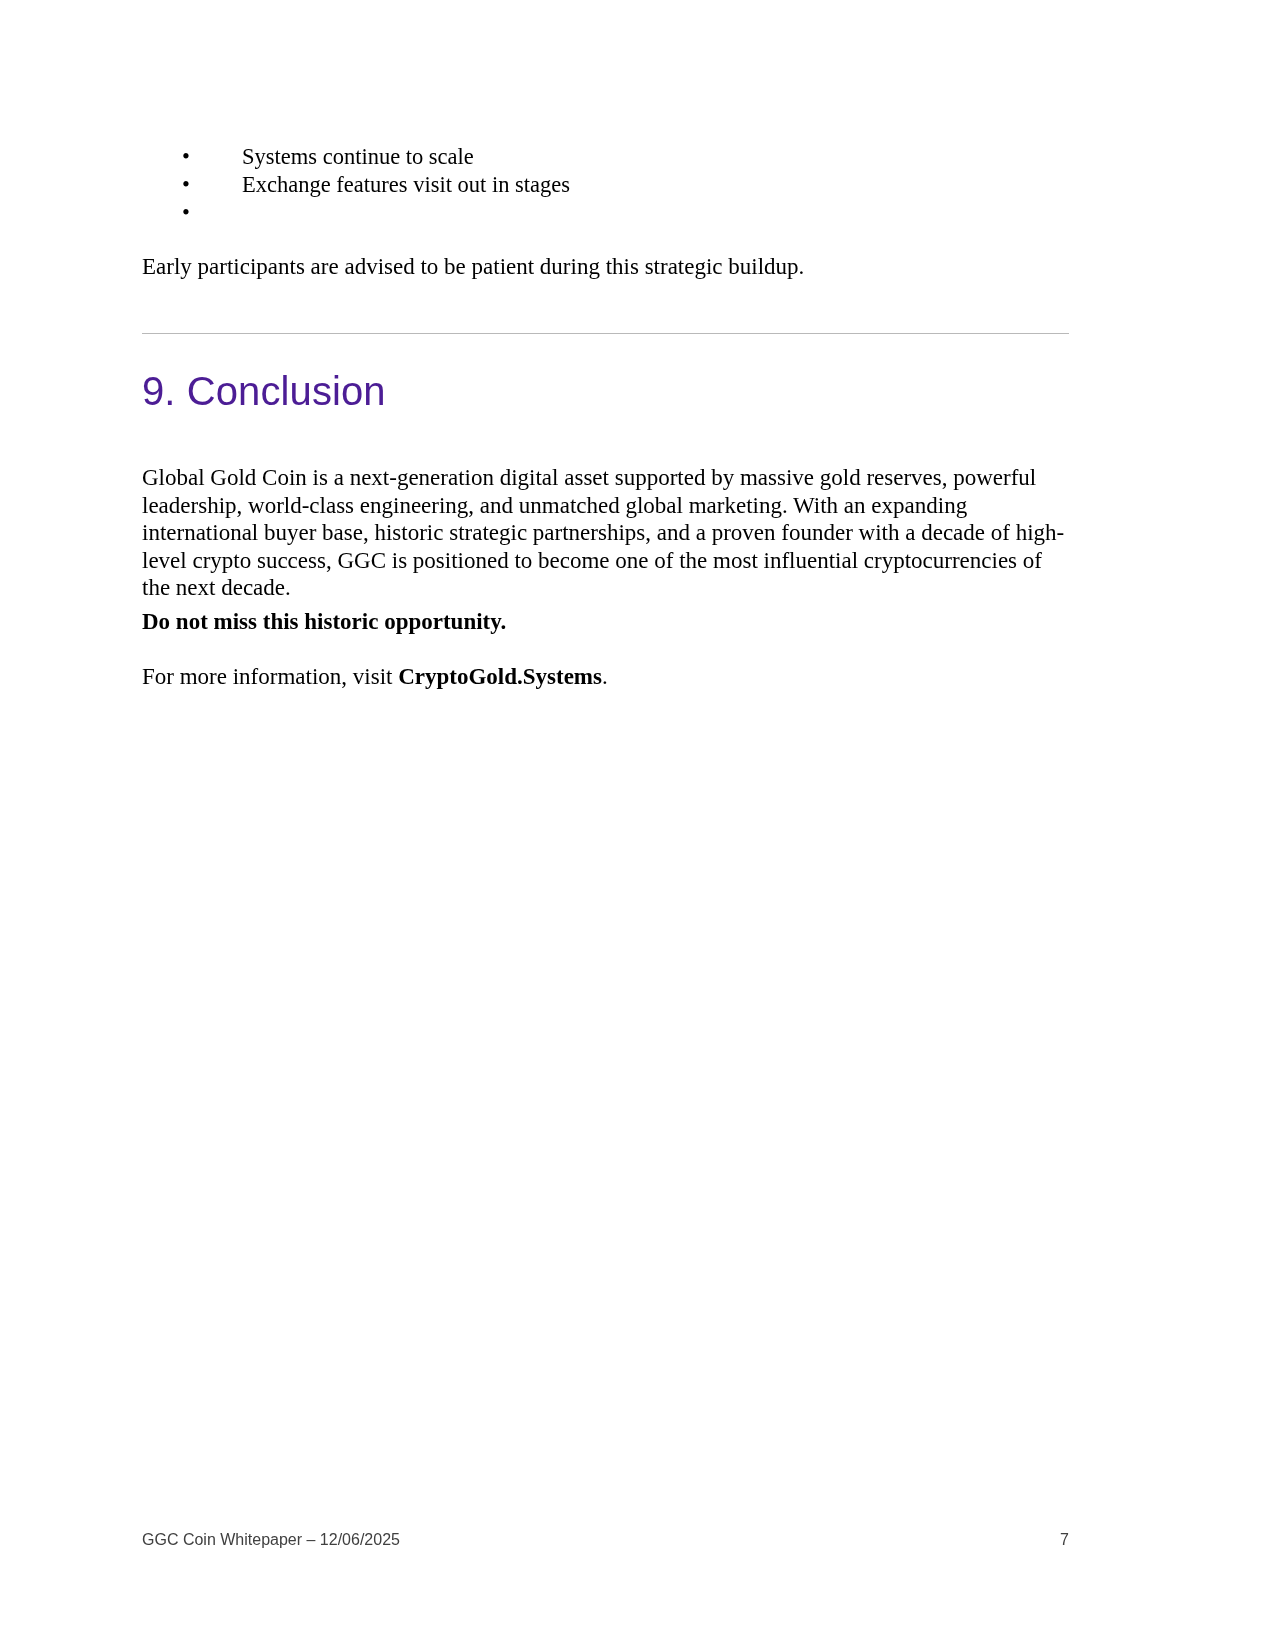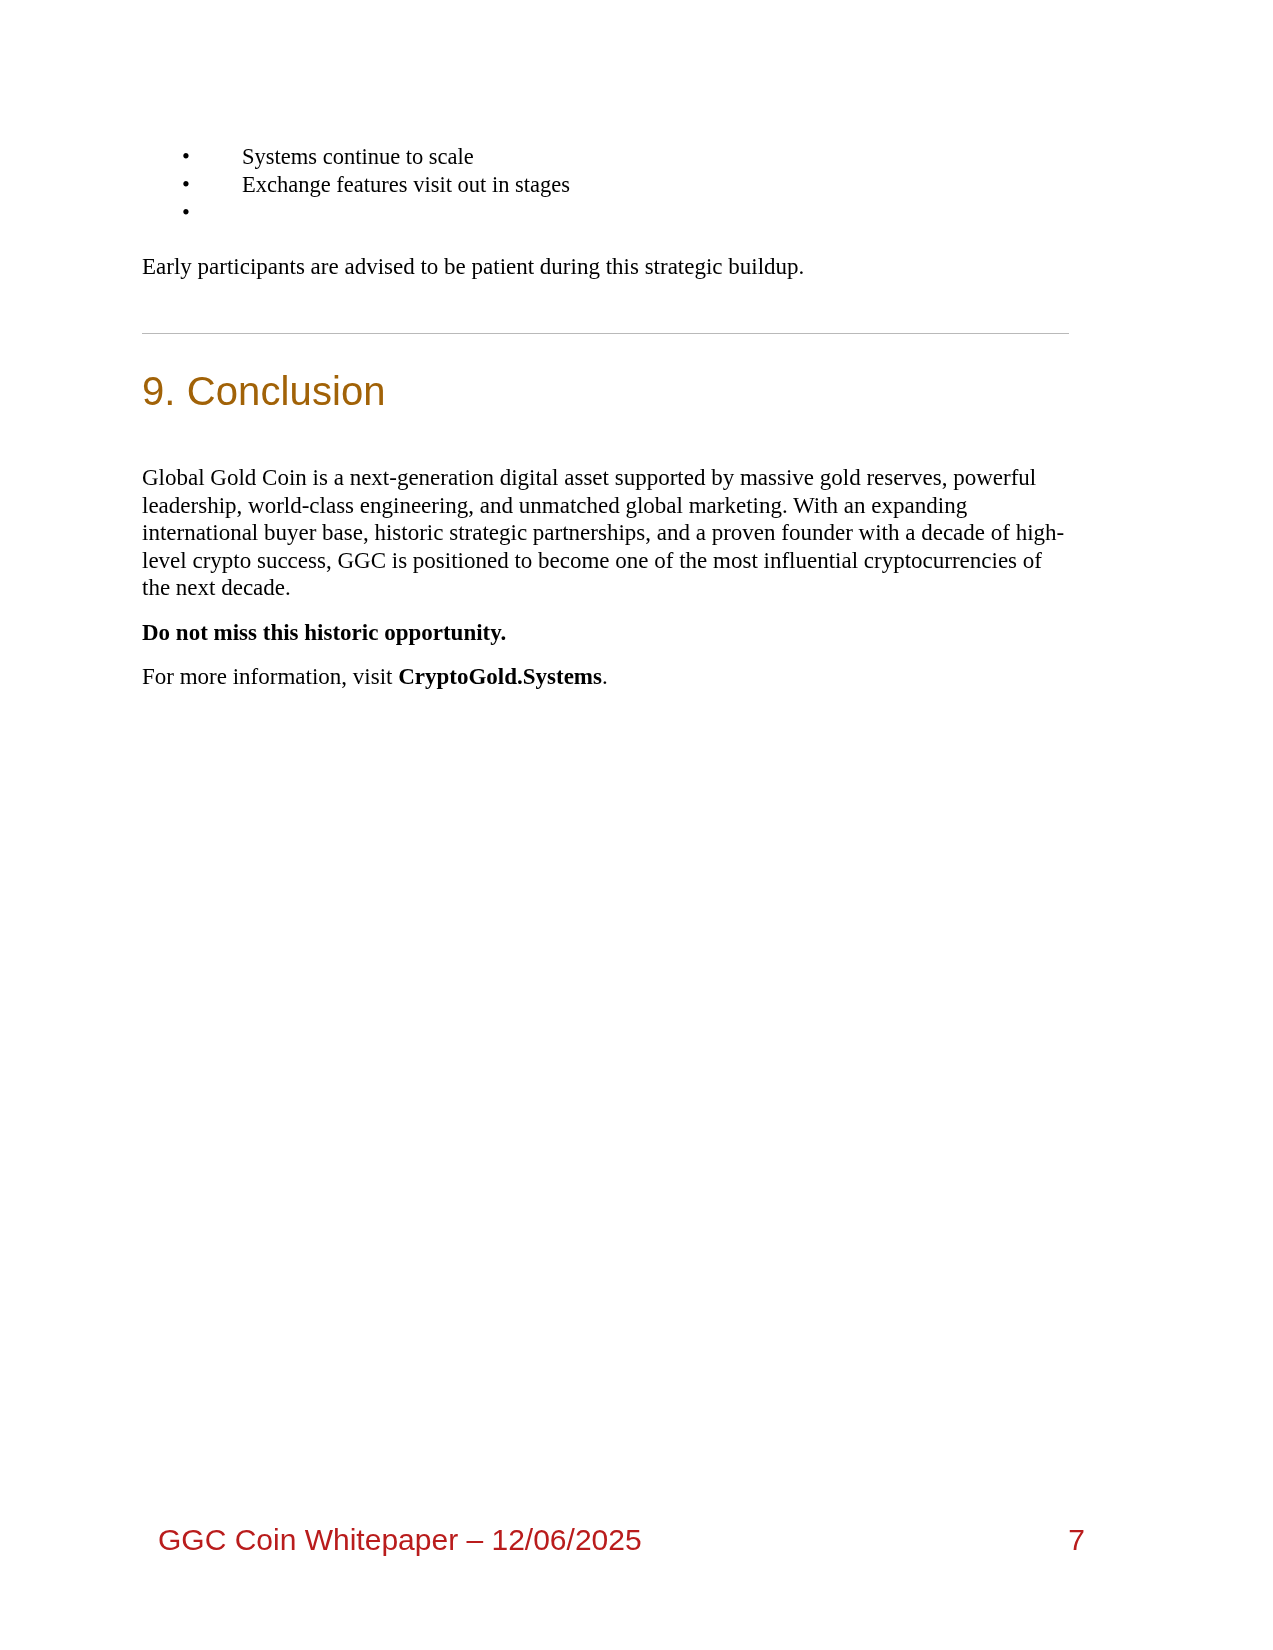--- a/index.html
+++ b/index.html
@@ -84,38 +84,37 @@
   
   .heading {
     position: absolute;
     left: 0px;
     top: 367px;
     margin: 0;
     font-family: "Liberation Sans", "DejaVu Sans", sans-serif;
     font-weight: 400;
     font-size: 40px;
     line-height: 48px;
-    color: #a16207;
+    color: #4c1d95;
     letter-spacing: 0.1px;
   }
 
   
   .para-body {
     position: absolute;
     left: 0px;
     top: 464px;
     width: 932px;
   }
   .para-bold-cta {
     position: absolute;
     left: 0px;
     top: 608px;
     width: 900px;
     font-weight: bold;
-    margin-top: 11px;
   }
   .para-visit {
     position: absolute;
     left: 0px;
     top: 663px;
     width: 900px;
   }
   .para-visit b,
   .para-bold-cta {
     font-weight: bold;
@@ -125,24 +124,23 @@
   
   .footer {
     position: absolute;
     left: 142px;
     top: 1525px;
     width: 927px;
     display: flex;
     align-items: baseline;
     justify-content: space-between;
     font-family: "Liberation Sans", "DejaVu Sans", sans-serif;
-    font-size: 30px;
+    font-size: 16px;
     line-height: 30px;
-    color: #b91c1c;
-    margin-left: 16px;
+    color: #404040;
   }
   .footer-left { white-space: nowrap; }
   .footer-right { white-space: nowrap; }
 </style>
 </head>
 <body>
 
 <div class="page">
 
   <div class="content">

